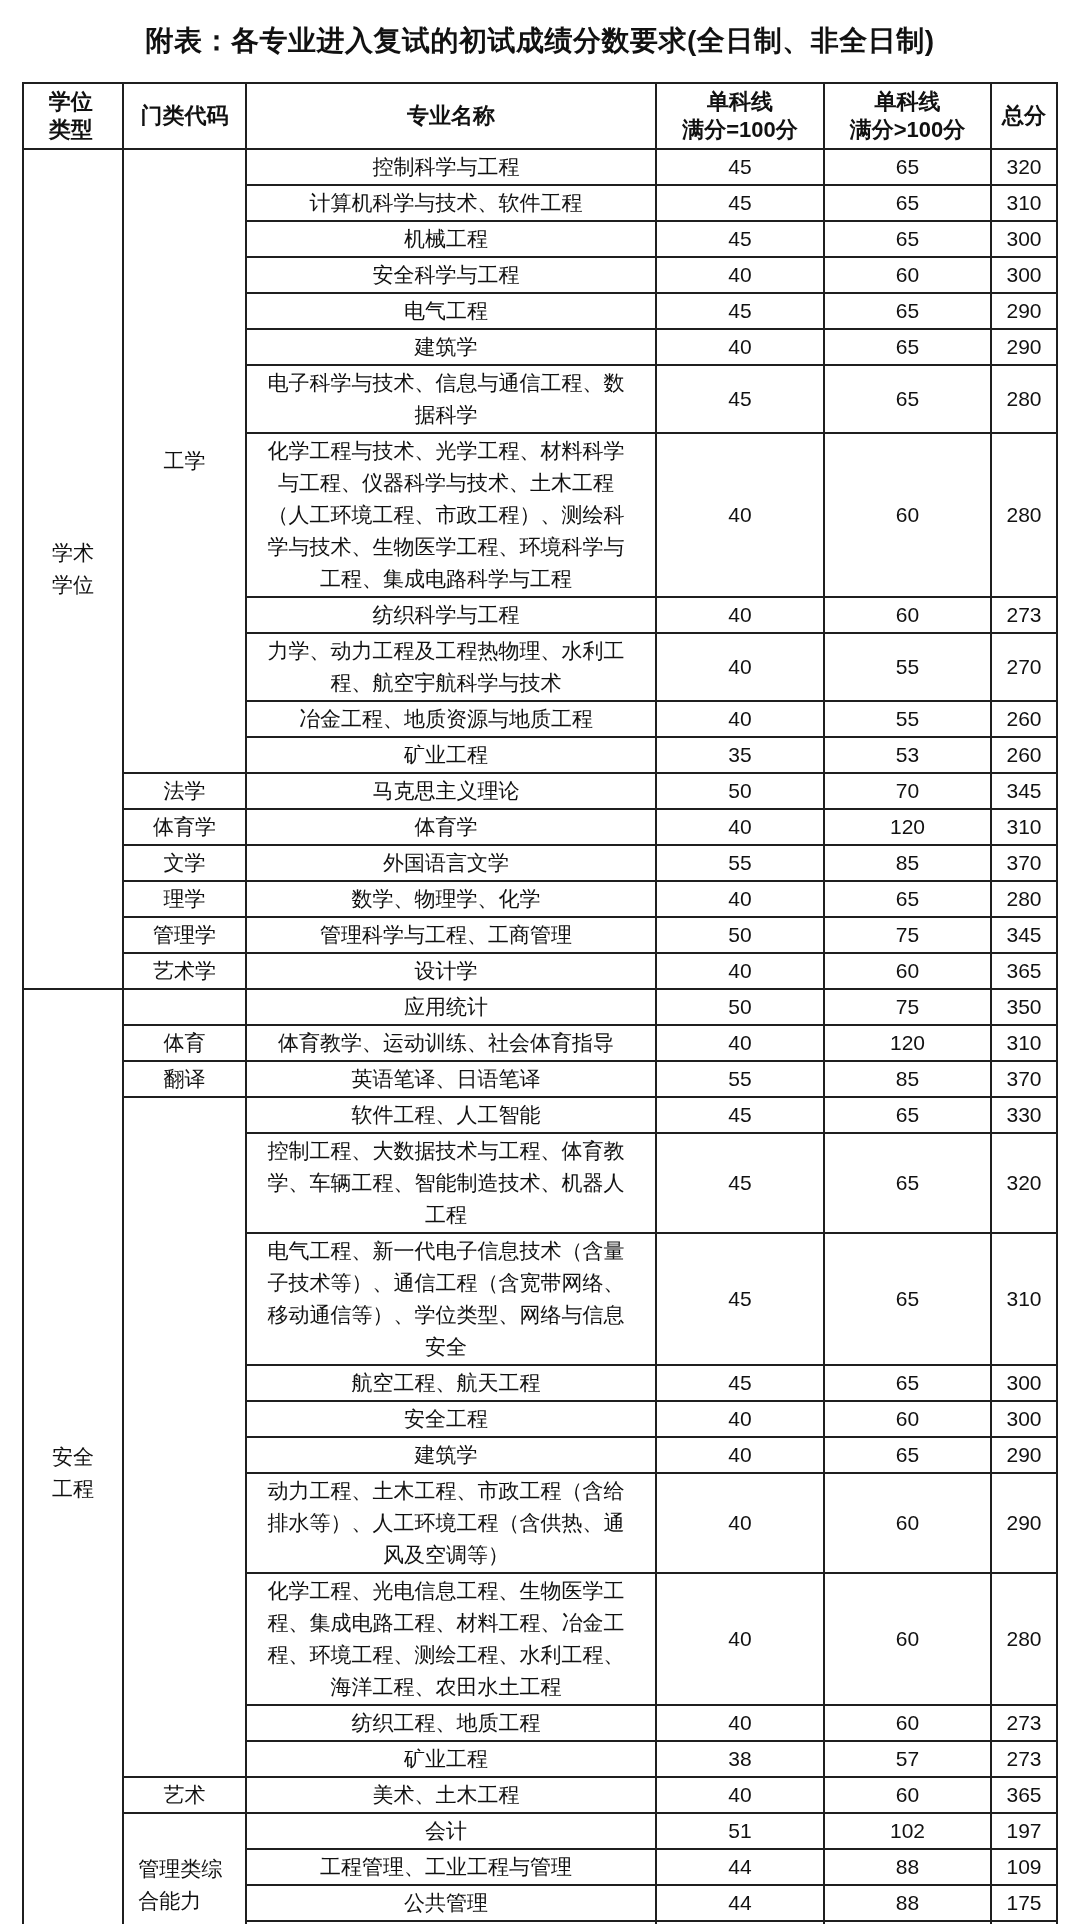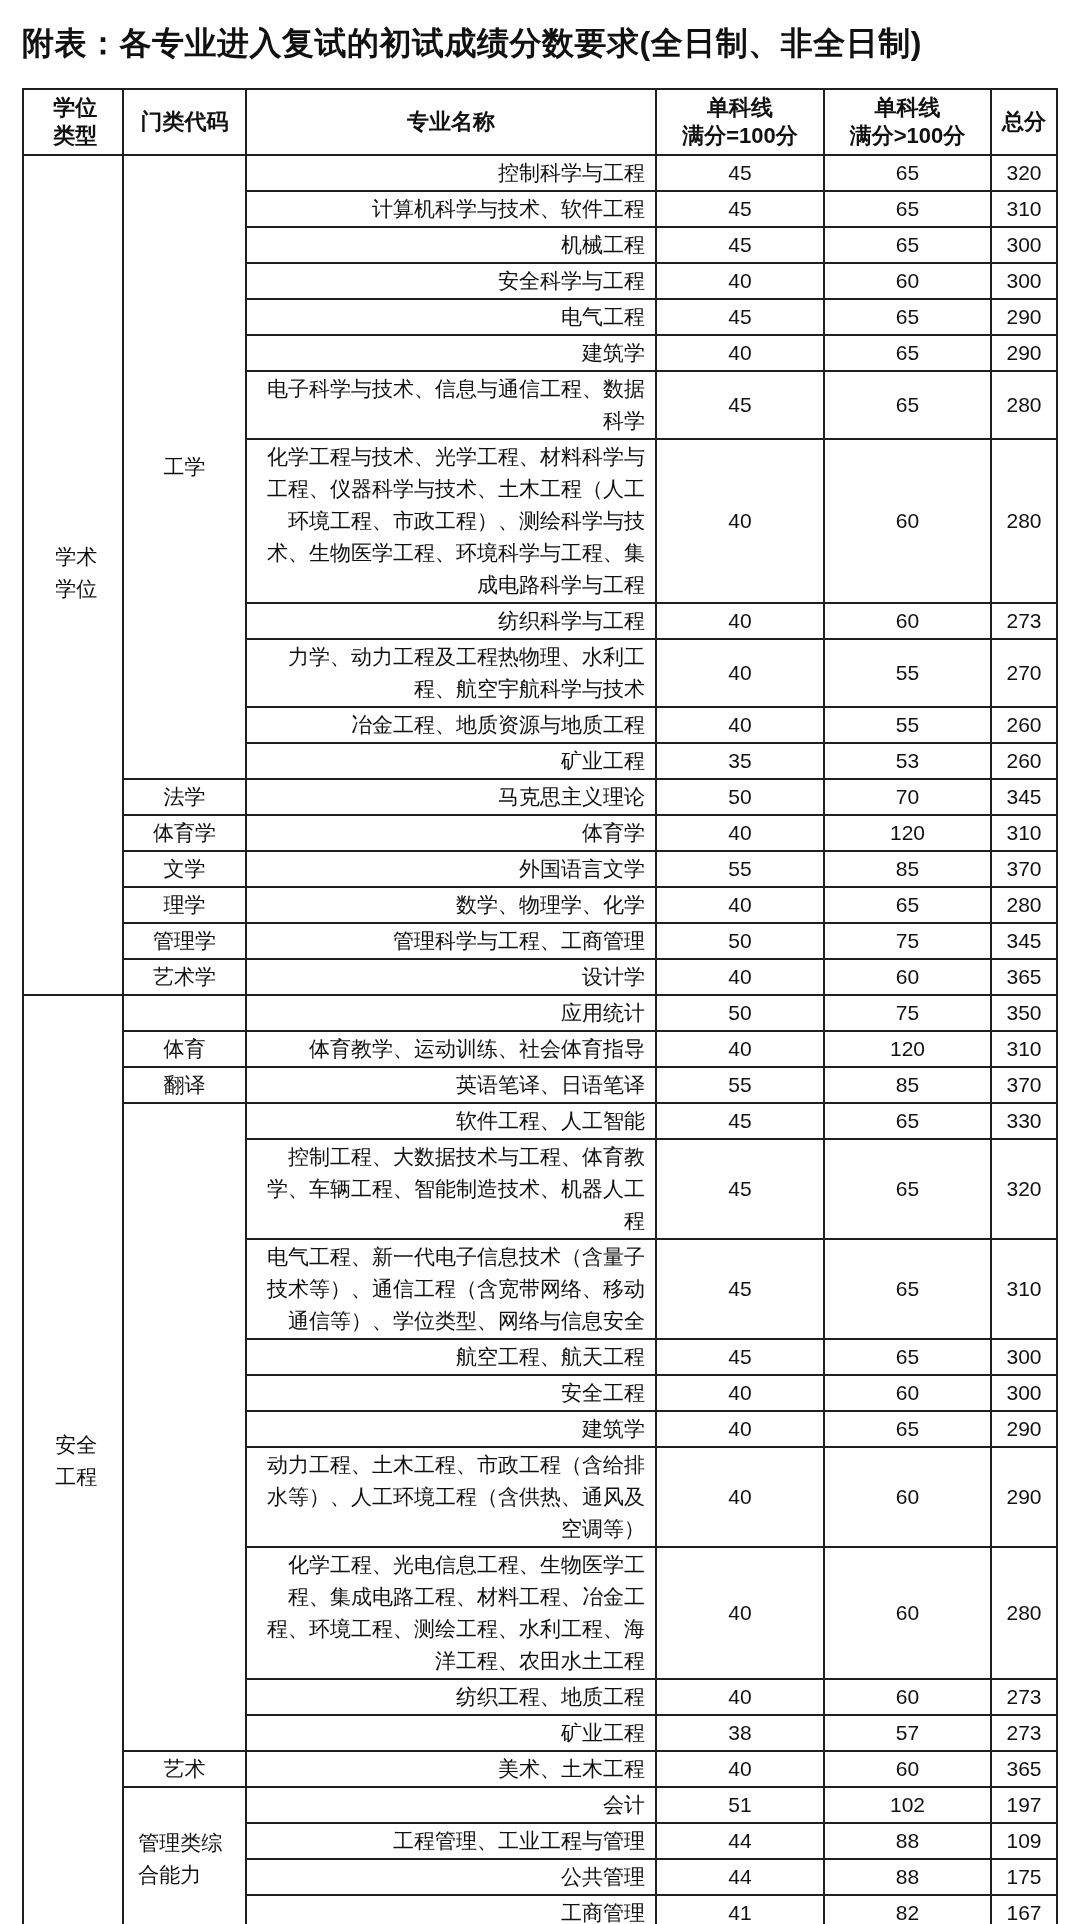--- a/index.html
+++ b/index.html
@@ -9,23 +9,23 @@
     color: #111111;
     font-family: "Liberation Sans", "DejaVu Sans", sans-serif;
   }
   .page {
     width: 1080px;
     box-sizing: border-box;
     padding: 12px 22px 28px 22px;
     background: #ffffff;
   }
   .title {
-    font-size: 32px;
+    font-size: 28px;
     font-weight: 700;
-    text-align: left;
+    text-align: center;
     margin: 10px 0 22px 0;
     letter-spacing: 0.5px;
   }
   table.score-table {
     width: 100%;
     border-collapse: collapse;
     table-layout: fixed;
   }
   .score-table th,
   .score-table td {
@@ -45,36 +45,35 @@
     line-height: 32px;
     padding: 1px 8px;
   }
   td.degree-cell, td.category-cell {
     text-align: center;
     padding: 1px 4px;
   }
   .degree-label {
     display: inline-block;
     max-width: 2.3em;
-    text-align: right;
-    font-family: Liberation Mono, monospace;
+    text-align: center;
   }
   .category-label {
     display: inline-block;
     max-width: 4.4em;
     text-align: left;
   }
   .degree-header-label {
     display: inline-block;
     max-width: 2.2em;
-    text-align: right;
+    text-align: left;
   }
   td.major-cell {
-    text-align: right;
-    padding: 1px 10px 1px 12px;
+    text-align: center;
+    padding: 1px 22px 1px 12px;
   }
   td.score-cell, td.total-cell {
     text-align: center;
   }
 </style>
 </head>
 <body>
 
 <div class="page">
   <h1 class="title">附表：各专业进入复试的初试成绩分数要求(全日制、非全日制)</h1>

